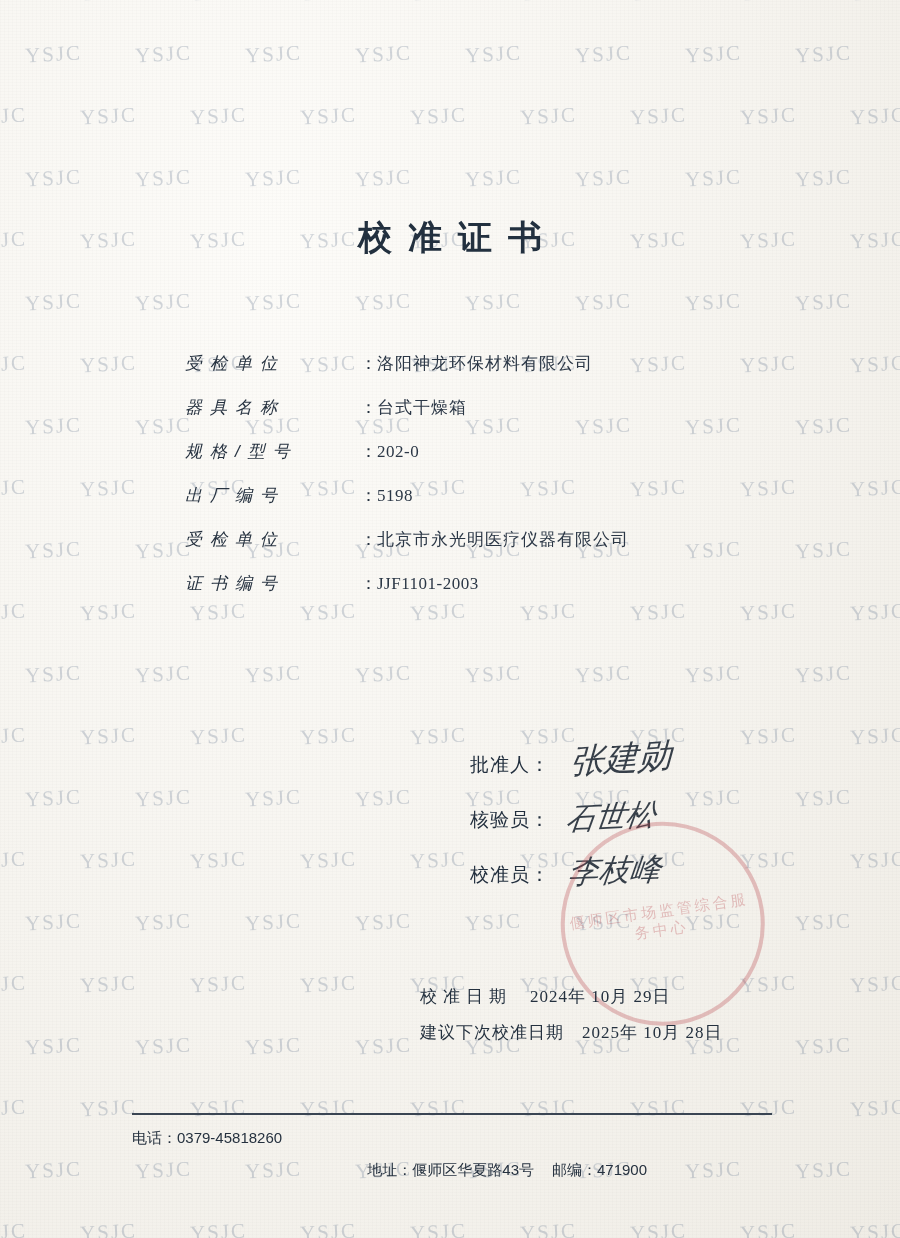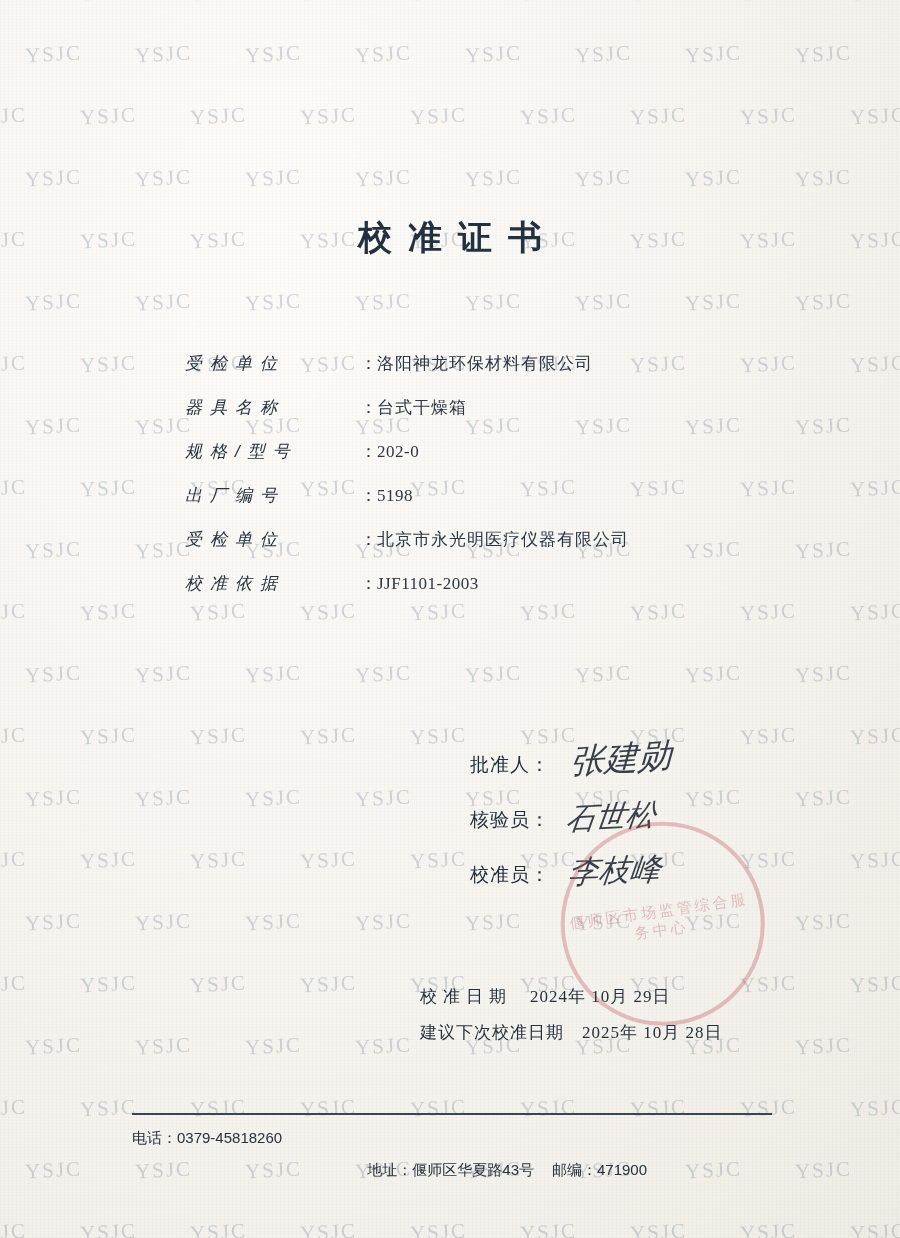--- a/index.html
+++ b/index.html
@@ -502,21 +502,21 @@
         </div>
         <div class="field-row">
           <div class="field-label">
             <span class="lbl-txt">受检单位</span>
             <span class="colon">：</span>
           </div>
           <div class="field-value cn">北京市永光明医疗仪器有限公司</div>
         </div>
         <div class="field-row">
           <div class="field-label">
-            <span class="lbl-txt">校准依据</span>
+            <span class="lbl-txt">证书编号</span>
             <span class="colon">：</span>
           </div>
           <div class="field-value ">JJF1101-2003</div>
         </div>
       </div>
 
     <div id="signatures">
         <div class="sig-row"><span class="sig-label">批准人：</span><span class="sig-mark s1">张建勋</span></div>
         <div class="sig-row"><span class="sig-label">核验员：</span><span class="sig-mark s2">石世松</span></div>
         <div class="sig-row"><span class="sig-label">校准员：</span><span class="sig-mark s3">李枝峰</span></div>

